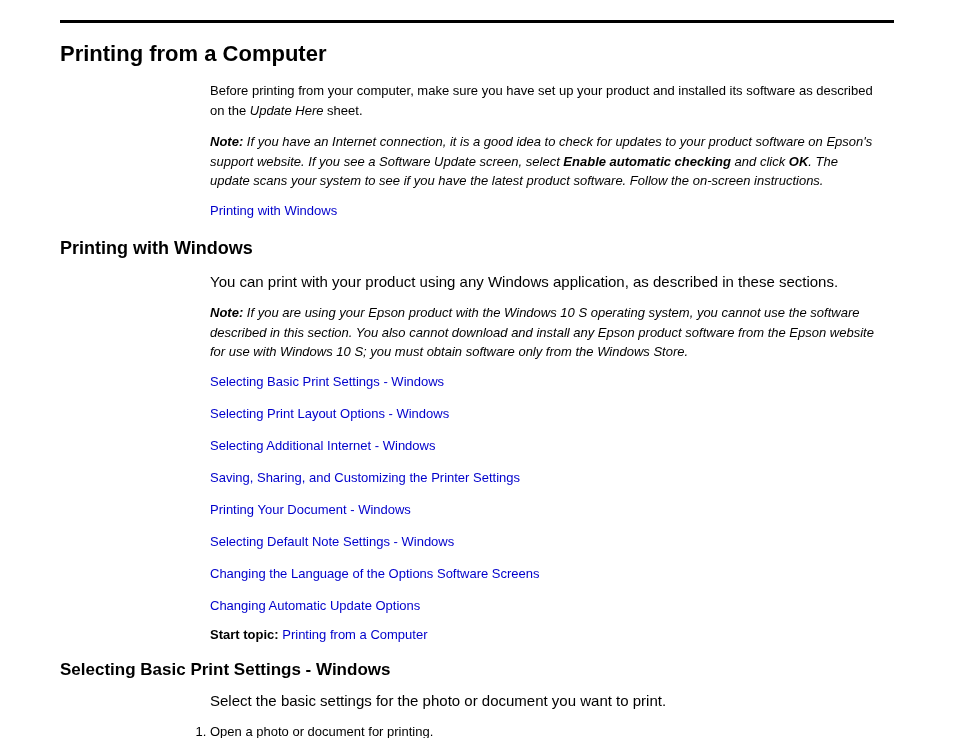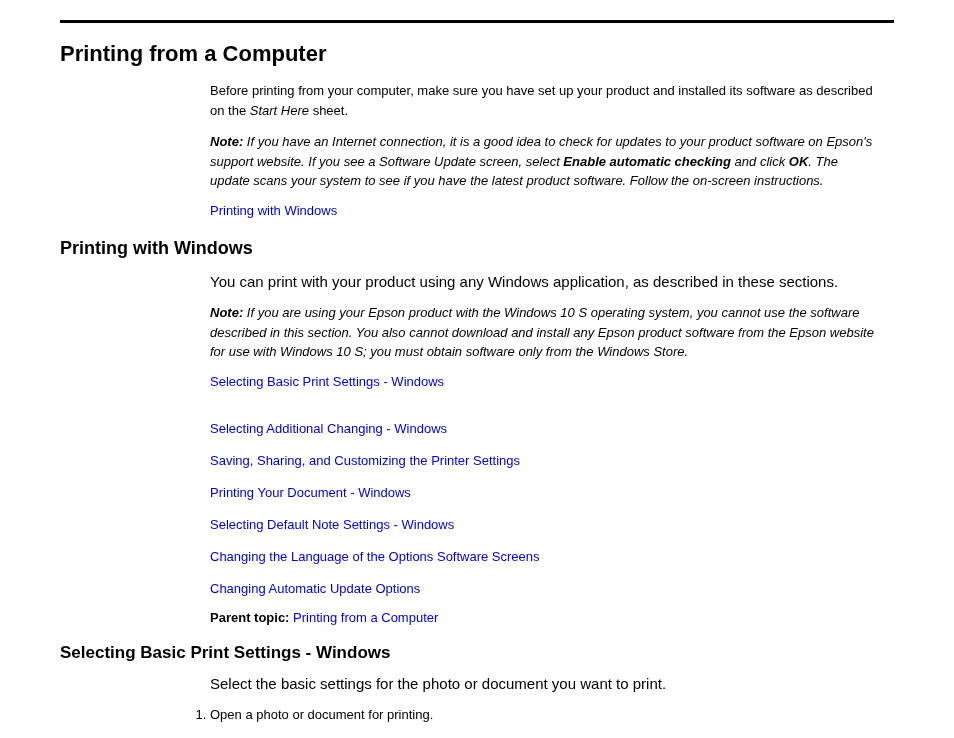--- a/index.html
+++ b/index.html
@@ -135,52 +135,52 @@
 
 <div class="page-container">
   <hr class="top-rule">
 
   <div class="content-area">
 
     <h1 class="main-heading">Printing from a Computer</h1>
 
     <div class="indented-block">
       <p class="intro-para">
-        <span>Before printing from your computer, make sure you have set up your product and installed its software as described on the </span><span class="italic-text">Start Here</span><span> sheet.</span>
+        <span>Before printing from your computer, make sure you have set up your product and installed its software as described on the </span><span class="italic-text">Update Here</span><span> sheet.</span>
       </p>
 
       <p class="note-para">
         <span class="note-label">Note:</span><span> If you have an Internet connection, it is a good idea to check for updates to your product software on Epson's support website. If you see a Software Update screen, select </span><span class="bold-text">Enable automatic checking</span><span> and click </span><span class="bold-text">OK</span><span>. The update scans your system to see if you have the latest product software. Follow the on-screen instructions.</span>
       </p>
 
       <a class="link" href="#">Printing with Windows</a>
     </div>
 
     <h2 class="section-heading">Printing with Windows</h2>
 
     <div class="indented-block">
       <p class="body-para">You can print with your product using any Windows application, as described in these sections.</p>
 
       <p class="note-para">
         <span class="note-label">Note:</span><span> If you are using your Epson product with the Windows 10 S operating system, you cannot use the software described in this section. You also cannot download and install any Epson product software from the Epson website for use with Windows 10 S; you must obtain software only from the Windows Store.</span>
       </p>
 
       <div class="links-list">
         <a class="link" href="#">Selecting Basic Print Settings - Windows</a><br>
-        <br>
-        <a class="link" href="#">Selecting Additional Changing - Windows</a><br>
+        <a class="link" href="#">Selecting Print Layout Options - Windows</a><br>
+        <a class="link" href="#">Selecting Additional Internet - Windows</a><br>
         <a class="link" href="#">Saving, Sharing, and Customizing the Printer Settings</a><br>
         <a class="link" href="#">Printing Your Document - Windows</a><br>
         <a class="link" href="#">Selecting Default Note Settings - Windows</a><br>
         <a class="link" href="#">Changing the Language of the Options Software Screens</a><br>
         <a class="link" href="#">Changing Automatic Update Options</a>
       </div>
 
       <p class="parent-topic-line">
-        <span class="parent-topic-label">Parent topic:</span>
+        <span class="parent-topic-label">Start topic:</span>
         <span> </span>
         <a class="link" href="#">Printing from a Computer</a>
       </p>
     </div>
 
     <h2 class="sub-section-heading">Selecting Basic Print Settings - Windows</h2>
 
     <div class="indented-block">
       <p class="body-para">Select the basic settings for the photo or document you want to print.</p>
 

